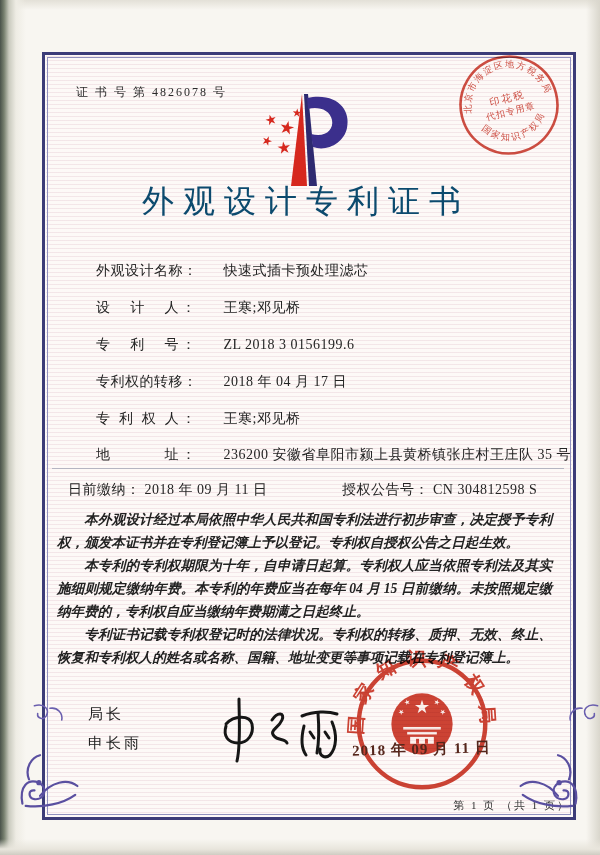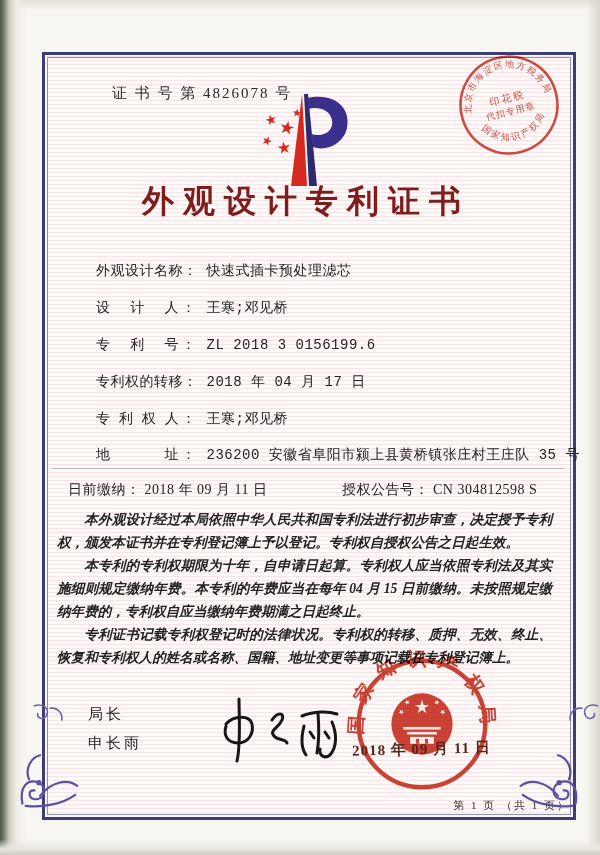--- a/index.html
+++ b/index.html
@@ -23,27 +23,27 @@
   .frame{position:absolute;left:42px;top:52px;width:528px;height:762px;
     border:3px solid #3c3c78;
     background:
       repeating-linear-gradient(0deg, rgba(206,152,172,0.20) 0px, rgba(206,152,172,0.20) 1px, rgba(255,255,255,0) 1px, rgba(255,255,255,0) 4px),
       #fdf9f7;
     box-shadow:0 0 0 1px #fdf9f7 inset;}
   .frame-inner{position:absolute;left:2px;top:2px;right:2px;bottom:2px;
     border:1px solid #9090bd;}
 
   
-  .cert-no{position:absolute;left:76px;top:84px;font-size:15px;letter-spacing:2px;color:#2a2a2a;margin-left:36px;}
+  .cert-no{position:absolute;left:76px;top:84px;font-size:12px;letter-spacing:2px;color:#2a2a2a;}
   .title{position:absolute;left:42px;top:180px;width:528px;text-align:center;
-    font-size:32px;font-weight:bold;letter-spacing:9px;color:#7f1d1d;}
+    font-size:32px;font-weight:normal;letter-spacing:9px;color:#0c4a6e;}
 
   .field{position:absolute;left:68px;font-size:14px;color:#242424;white-space:nowrap;}
   .flabel{display:inline-block;width:100px;text-align:justify;text-align-last:justify;letter-spacing:0.5px;margin-left:28px;}
-  .fvalue{margin-left:7px;letter-spacing:0.5px;font-family:Liberation Mono, monospace;}
+  .fvalue{margin-left:24px;letter-spacing:0.5px;}
 
   .sep-line{position:absolute;left:52px;top:468px;width:512px;height:1px;background:#b5b5c2;}
 
   .gfield{position:absolute;top:481px;font-size:14px;color:#242424;white-space:nowrap;letter-spacing:0.5px;}
 
   .paras{position:absolute;left:57px;top:508px;width:495px;
     font-size:13.6px;line-height:23px;color:#222;text-align:justify;font-style:italic;}
   .paras p{margin:0;text-indent:2em;font-weight:bold;}
 
   .issuer{position:absolute;left:88px;top:700px;font-size:15px;color:#222;line-height:29px;letter-spacing:3px;font-style:normal;}

